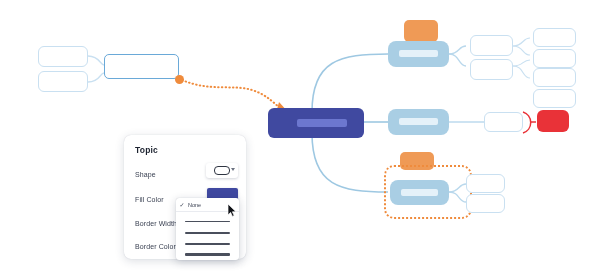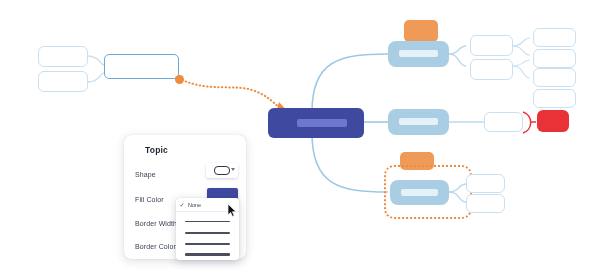--- a/index.html
+++ b/index.html
@@ -33,21 +33,21 @@
   .sel-dotted{position:absolute;border:2px dotted #ef8b3c;border-radius:10px;box-sizing:border-box;}
   .drag-dot{position:absolute;width:9px;height:9px;border-radius:50%;background:#ef8b3c;}
 
   
   #panel{
     position:absolute;left:124px;top:135px;width:122px;height:124px;
     background:#ffffff;border-radius:7px;
     box-shadow:0 2px 10px rgba(40,50,80,.16), 0 0 1px rgba(40,50,80,.22);
     z-index:30;
   }
-  #panel .title{position:absolute;left:21px;top:10px;font-size:8.5px;font-weight:bold;color:#1d2330;letter-spacing:.2px;}
+  #panel .title{position:absolute;left:11px;top:10px;font-size:8.5px;font-weight:bold;color:#1d2330;letter-spacing:.2px;}
   .prow{position:absolute;left:11px;height:14px;font-size:7px;color:#3a4152;display:flex;align-items:center;letter-spacing:.1px;}
   .prow.r1{top:32px;} .prow.r2{top:57px;} .prow.r3{top:81px;} .prow.r4{top:104px;}
 
   .shape-ctl{position:absolute;left:82px;top:28px;width:32px;height:15px;background:#fff;
     border-radius:3px;box-shadow:0 1px 3px rgba(30,40,70,.20);display:flex;align-items:center;justify-content:center;}
   .shape-glyph{width:16px;height:9px;border:1.3px solid #2f3542;border-radius:4px;box-sizing:border-box;}
   .chev{position:absolute;right:3px;top:5px;width:0;height:0;border-left:2.5px solid transparent;
     border-right:2.5px solid transparent;border-top:3.5px solid #6b7280;}
 
   .swatch{position:absolute;left:83px;top:53px;width:31px;height:13px;background:#3f48a0;border-radius:2px;

